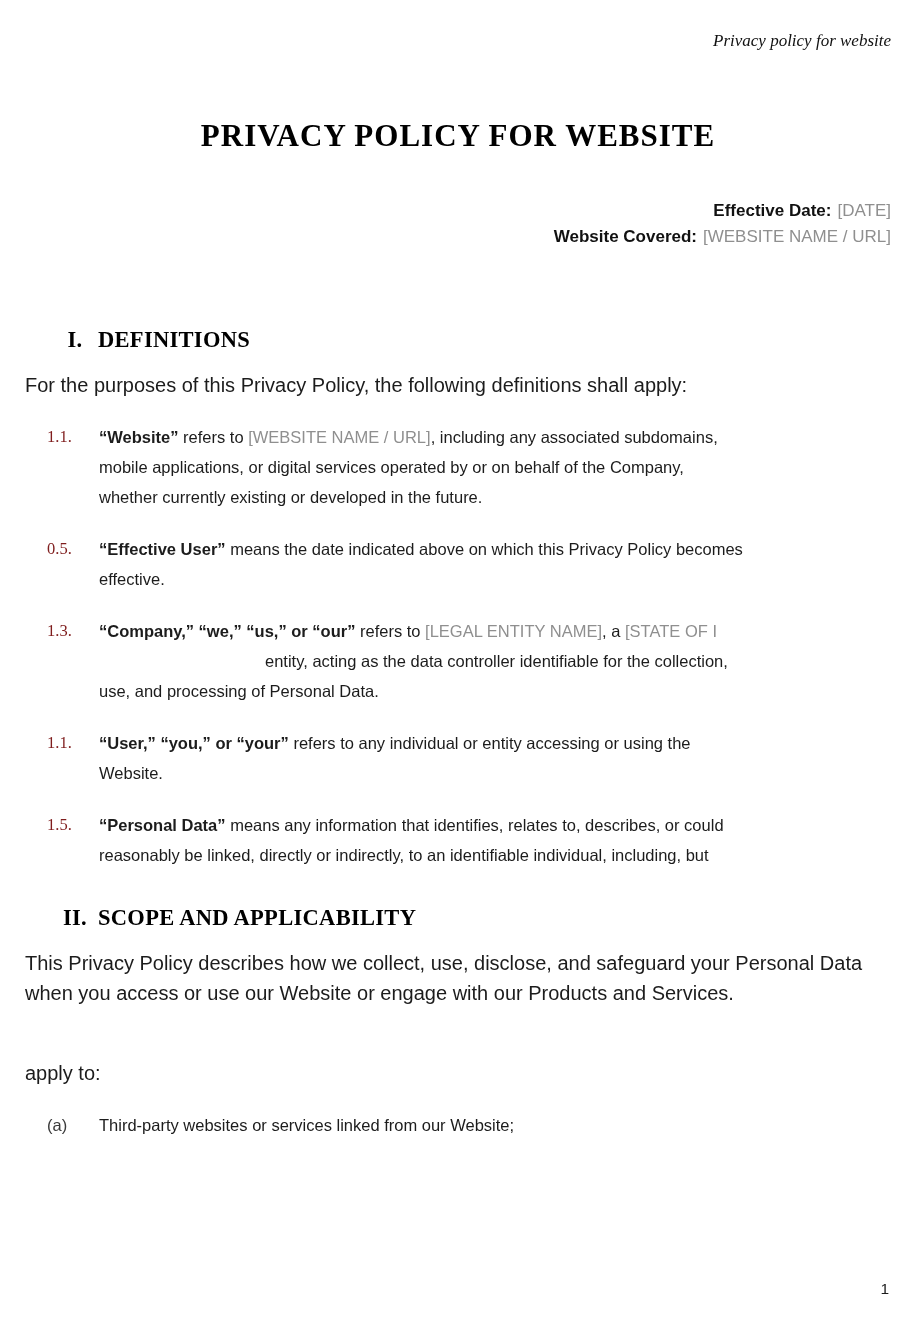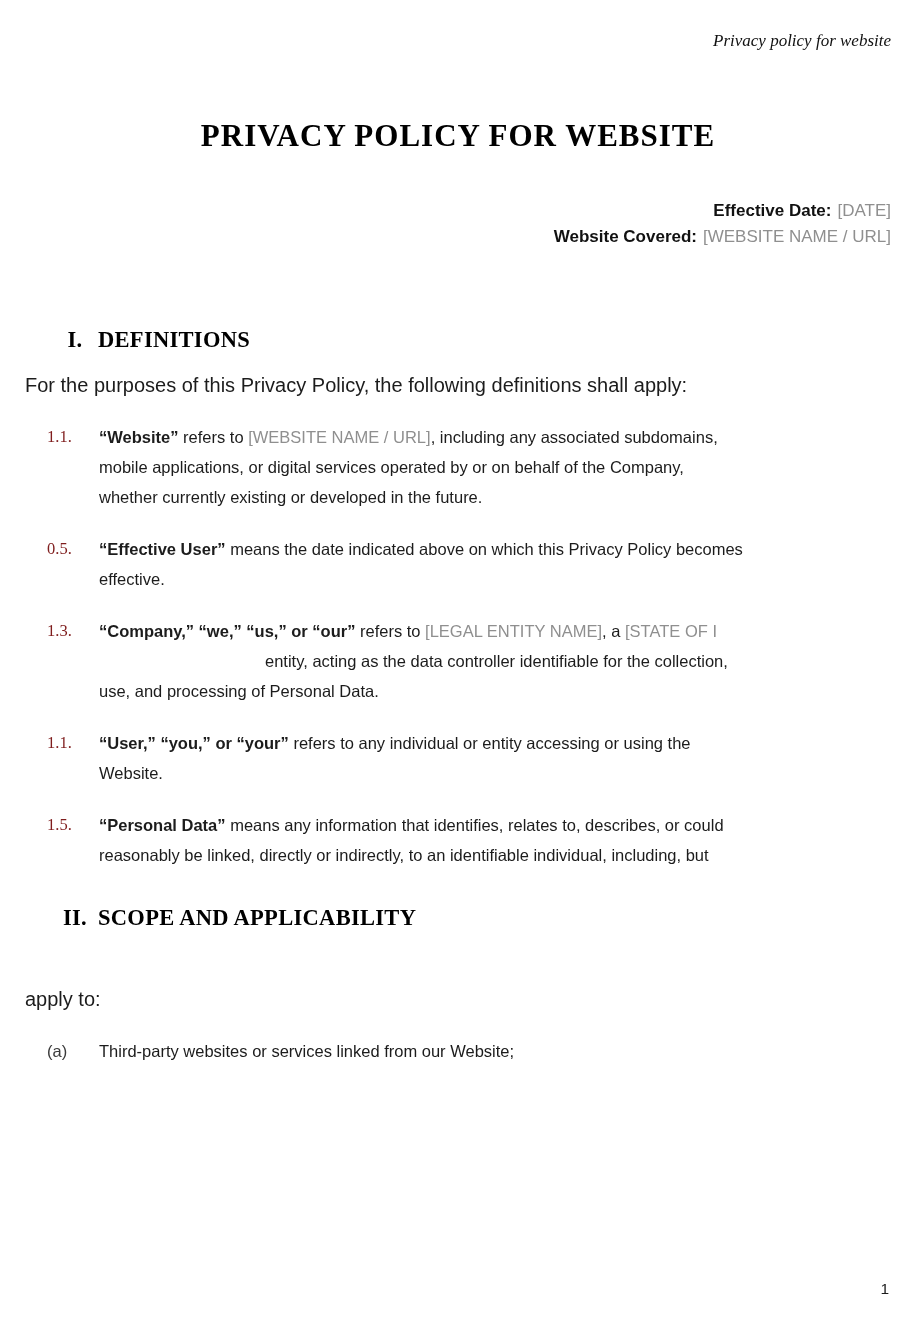--- a/index.html
+++ b/index.html
@@ -83,20 +83,21 @@
       <span class="num">1.5.</span>
       <div class="lt"><span class="b">“Personal Data”</span><span> means any information that identifies, relates to, describes, or could</span><br><span>reasonably be linked, directly or indirectly, to an identifiable individual, including, but</span><br></div>
     </div>
   </div>
 
   <div>
     <div class="heading h2b">
       <span class="hnum">II.</span>
         <span>SCOPE AND APPLICABILITY</span>
     </div>
+    <p class="para"><span>This Privacy Policy describes how we collect, use, disclose, and safeguard your Personal Data</span><br><span>when you access or use our Website or engage with our Products and Services.</span></p>
     <p class="para pgap"><br><span>apply to:</span></p>
 
     <div class="li">
       <span class="num" style="font-family:'Liberation Sans',sans-serif;color:#3a3a3a;">(a)</span>
       <div class="lt">Third-party websites or services linked from our Website;</div>
     </div>
   </div>
 
   <div class="pagenum">1</div>
 

